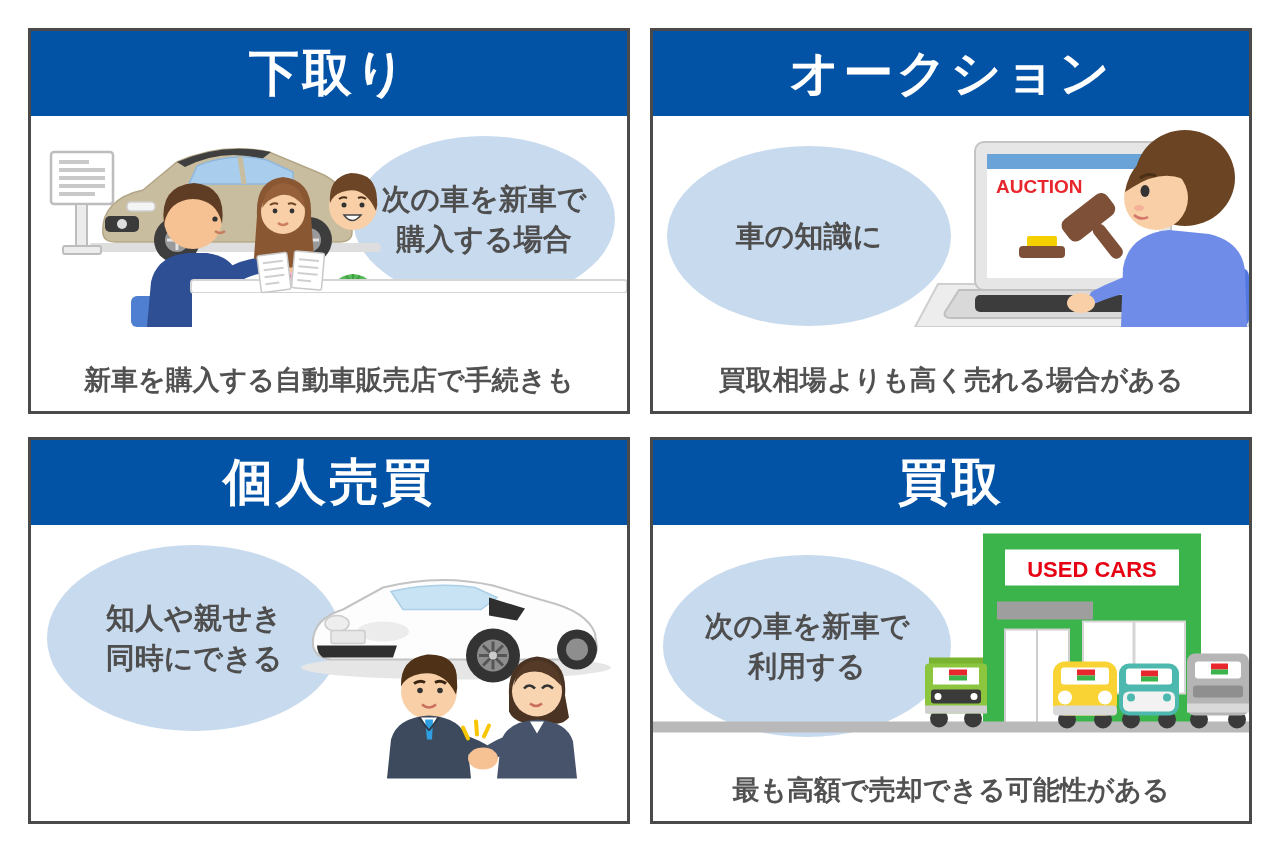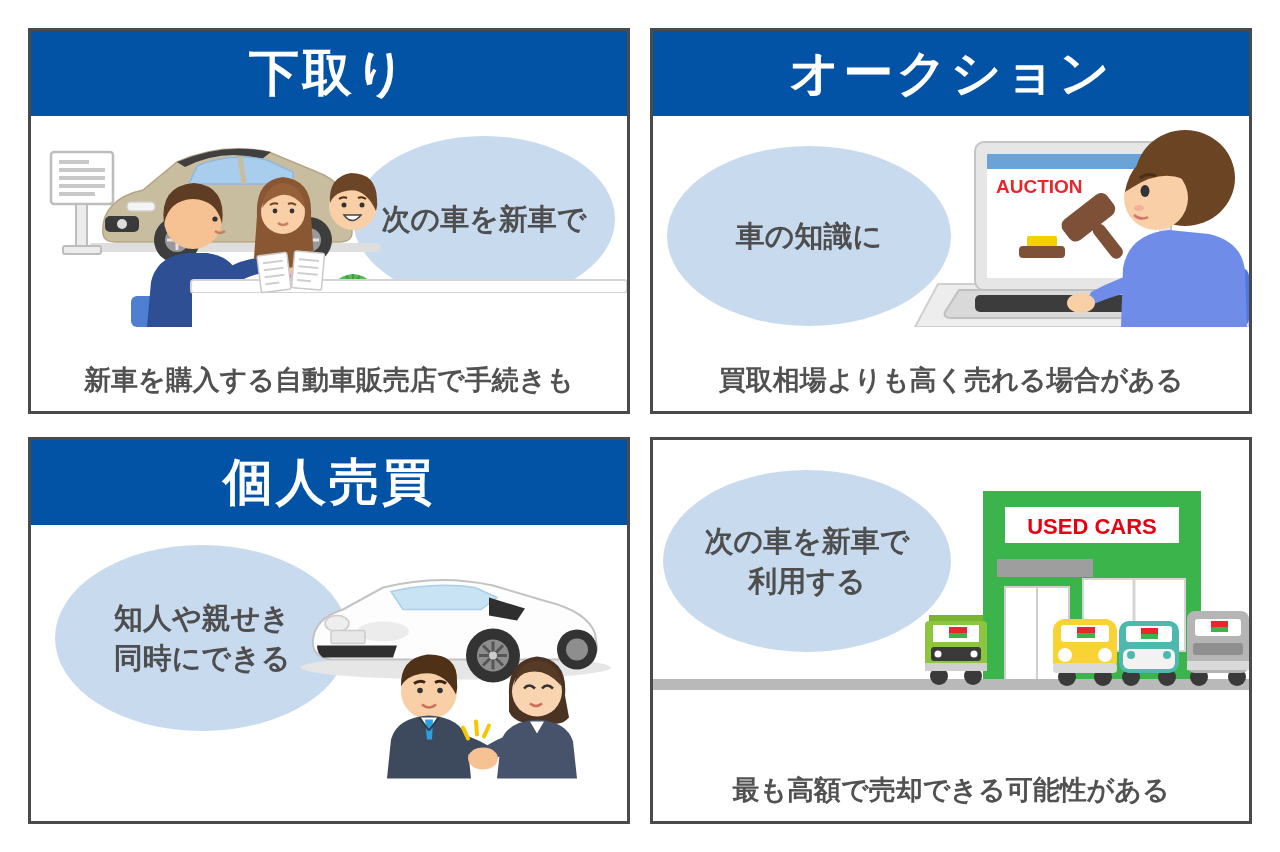--- a/index.html
+++ b/index.html
@@ -42,33 +42,34 @@
   .panel-caption {
     flex:0 0 84px;
     display:flex; flex-direction:column;
     justify-content:flex-end; align-items:center;
     padding-bottom:12px;
     font-size:27px; font-weight:bold; color:#515151;
     line-height:1.32; text-align:center;
   }
   .b1 { left:322px; top:20px; width:262px; height:166px; }
   .b2 { left:14px;  top:30px; width:284px; height:180px; }
-  .b3 { left:24px;   top:20px; width:294px; height:186px; }
+  .b3 { left:16px;   top:20px; width:294px; height:186px; }
   .b4 { left:10px;  top:30px; width:288px; height:182px; }
 </style>
 </head>
 <body>
 
 <div class="grid">
 
   <div class="panel">
     <div class="panel-header">下取り</div>
     <div class="panel-body">
       <div class="bubble b1">
         <span>次の車を新車で</span>
+        <span>購入する場合</span>
       </div>
       <svg class="illu" viewBox="0 0 596 211">
 
         <rect x="58" y="127" width="292" height="9" rx="4" fill="#dedede"></rect>
 
         <g>
           <rect x="20" y="36" width="62" height="52" rx="3" fill="#fff" stroke="#bdbdbd" stroke-width="2.5"></rect>
           <g fill="#c9c9c9">
             <rect x="28" y="44" width="30" height="4"></rect>
               <rect x="28" y="52" width="46" height="4"></rect>
@@ -269,20 +270,21 @@
         <g stroke="#f7c600" stroke-width="4" stroke-linecap="round">
           <line x1="432" y1="160" x2="437" y2="171"></line>
           <line x1="445" y1="154" x2="446" y2="167"></line>
           <line x1="458" y1="158" x2="453" y2="169"></line>
         </g>
       </svg>
     </div>
   </div>
 
   <div class="panel">
+    <div class="panel-header">買取</div>
     <div class="panel-body">
       <div class="bubble b4">
         <span>次の車を新車で</span>
         <span>利用する</span>
       </div>
       <svg class="illu" viewBox="0 0 596 211">
 
         <g>
           <rect x="330" y="8" width="218" height="190" fill="#3bb54b"></rect>
           <rect x="352" y="24" width="174" height="36" fill="#ffffff"></rect>

